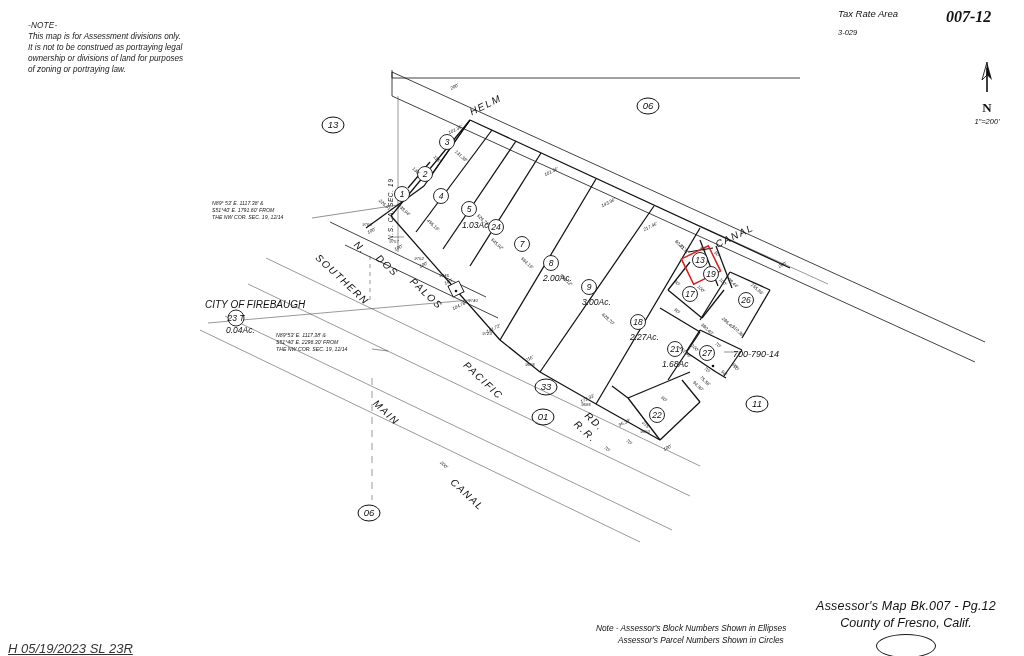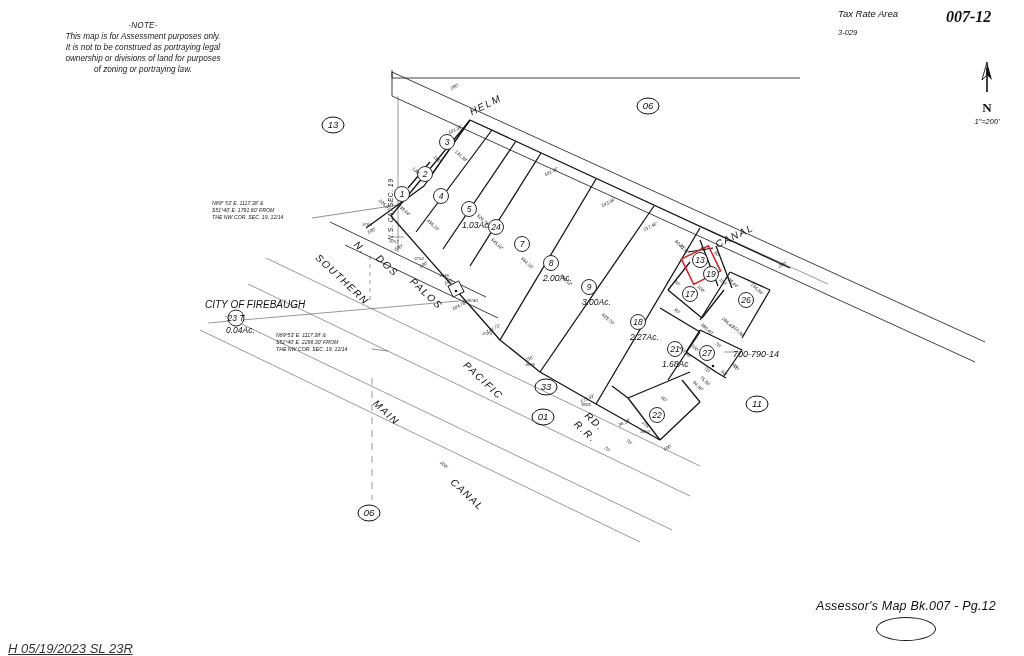--- a/index.html
+++ b/index.html
@@ -13,21 +13,20 @@
     font-family: "Liberation Sans", sans-serif;
     color: #111111;
   }
   #map-root { position: absolute; inset: 0; }
   svg.map-svg { position: absolute; left: 0; top: 0; }
 
   .note-block {
     position: absolute;
     left: 28px; top: 20px;
     width: 230px;
-    text-align: center;
     font-style: italic;
     font-size: 8.2px;
     line-height: 1.35;
     color: #1a1a1a;
   }
   .note-title { letter-spacing: .2px; }
 
   .map-title {
     position: absolute;
     left: 338px; top: 8px;
@@ -138,21 +137,21 @@
   .circ { stroke: #111; stroke-width: 0.9; fill: #fff; }
   .ellip { stroke: #111; stroke-width: 1.0; fill: none; }
 </style>
 </head>
 <body>
 
 <div id="map-root">
 
   <div class="note-block">
     <div class="note-title">-NOTE-</div>
-    <div>This map is for Assessment purposes only.</div>
+    <div>This map is for Assessment divisions only.</div>
     <div>It is not to be construed as portraying legal</div>
     <div>ownership or divisions of land for purposes</div>
     <div>of zoning or portraying law.</div>
   </div>
 
   <div class="tra-label">
     <div>Tax Rate Area</div>
     <div class="tra-sub">3-029</div>
   </div>
   <div class="page-code">007-12</div>
@@ -495,20 +494,25 @@
     <g>
       <text class="t-city" x="205" y="308">CITY OF FIREBAUGH</text>
       <circle class="circ" cx="236" cy="318" r="8"></circle>
       <text class="t-parcel" x="236" y="321" text-anchor="middle">23 T</text>
       <text class="t-acre" x="226" y="333">0.04Ac.</text>
     </g>
 
     <text class="t-callout" x="733" y="357">700-790-14</text>
   </svg>
 
+  <div class="footer-note">
+    <div>Note - Assessor's Block Numbers Shown in Ellipses</div>
+    <div>Assessor's Parcel Numbers Shown in Circles</div>
+  </div>
 
   <div class="assessor-block">
     <div class="line1">Assessor's Map     Bk.007 - Pg.12</div>
+    <div>County of Fresno, Calif.</div>
     <div class="assessor-ellipse"></div>
   </div>
 
   <div class="stamp">H 05/19/2023 SL 23R</div>
 </div>
 
 </body></html>

